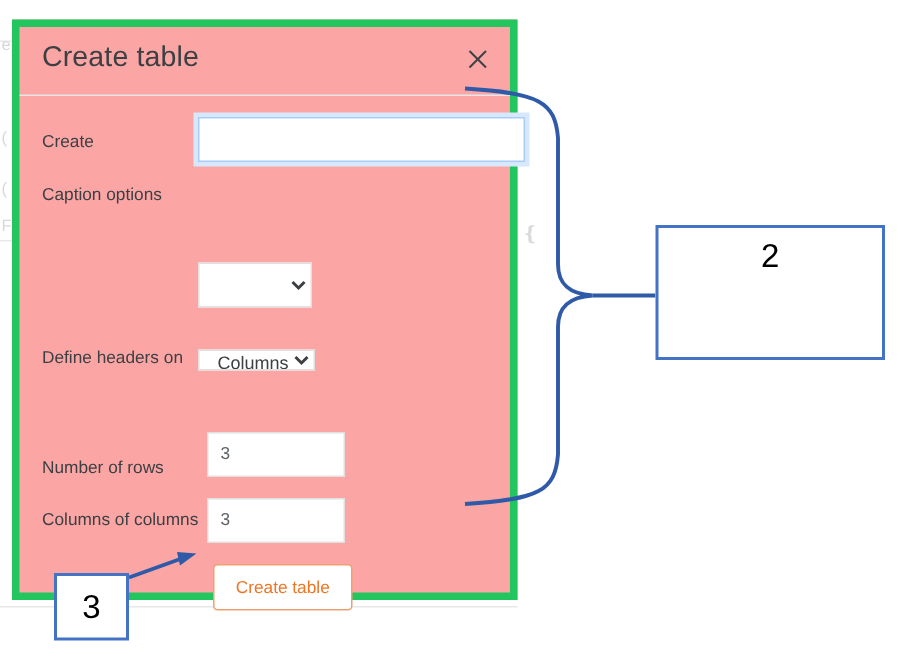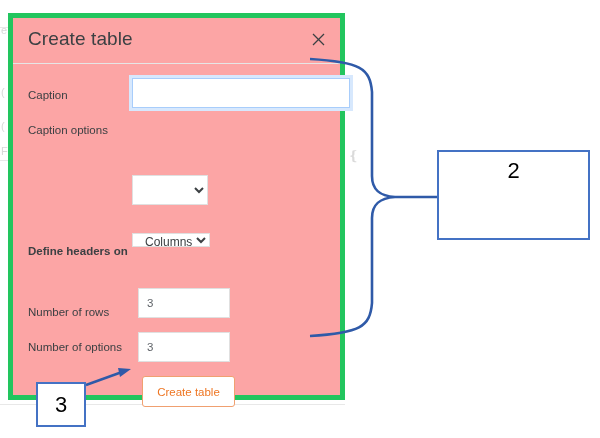--- a/index.html
+++ b/index.html
@@ -217,50 +217,50 @@
       <svg width="13" height="13" viewBox="0 0 13 13" aria-hidden="true">
         <line x1="1" y1="1" x2="12" y2="12" stroke="#3c4043" stroke-width="1.3"></line>
         <line x1="12" y1="1" x2="1" y2="12" stroke="#3c4043" stroke-width="1.3"></line>
       </svg>
     </div>
   </div>
 
   <div id="dialog-body">
 
     <div class="form-row">
-      <div class="form-label" style="top:24px;">Caption</div>
+      <div class="form-label" style="top:24px;">Create</div>
       <input class="text-input focused" type="text" style="left: 119px; top: 14px; width: 218px; height: 30px;" value="">
     </div>
 
     <div class="form-row">
       <div class="form-label" style="top:59px;">Caption options</div>
       <select class="sel-input" style="left:119px; top:111px; width:76px; height:30px; top:111px;">
         <option></option>
         <option>Above</option>
         <option>Below</option>
       </select>
     </div>
 
     <div class="form-row">
-      <div class="form-label" style="top:180px;font-weight:bold;">Define headers on</div>
+      <div class="form-label" style="top:168px;">Define headers on</div>
       <select class="sel-input" style="left:119px; top:169px; width:78px; height:14px;">
         <option>Columns</option>
         <option>Rows</option>
         <option>Both</option>
         <option>None</option>
       </select>
     </div>
 
     <div class="form-row">
       <div class="form-label" style="top:225px;margin-top:16px;">Number of rows</div>
       <input class="text-input" type="text" style="left: 125px; top: 224px; width: 92px; height: 30px;" value="3">
     </div>
 
     <div class="form-row">
-      <div class="form-label" style="top:276px;">Number of options</div>
+      <div class="form-label" style="top:276px;">Columns of columns</div>
       <input class="text-input" type="text" style="left: 125px; top: 268px; width: 92px; height: 30px;" value="3">
     </div>
 
   </div>
 
   <div id="create-table-btn">Create table</div>
 </div>
 
 <div id="annotations">
 

